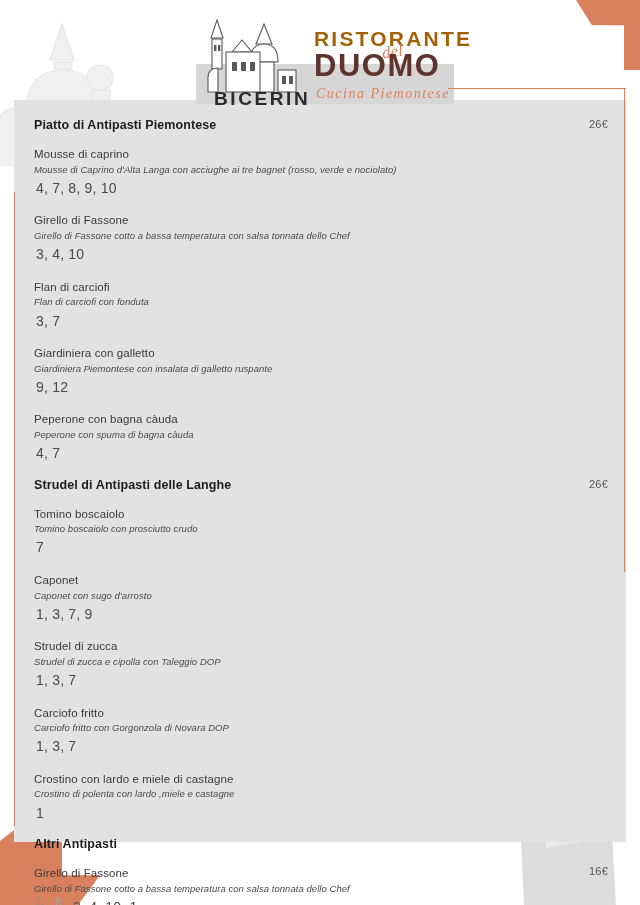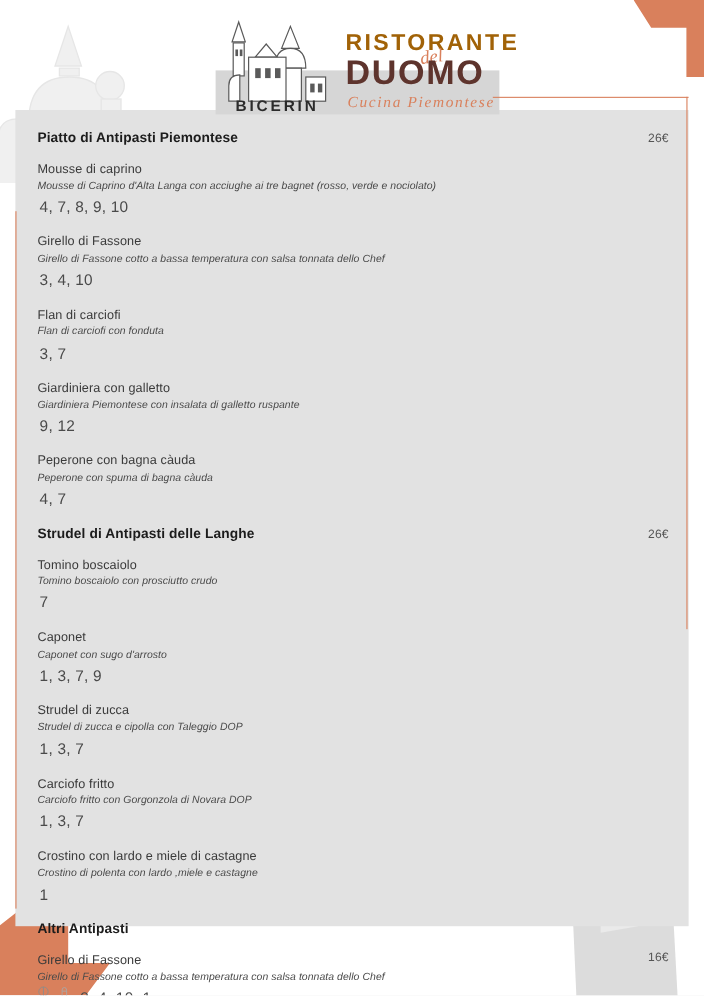--- a/index.html
+++ b/index.html
@@ -85,21 +85,21 @@
     top: 4px;
     width: 96px;
     height: 76px;
   }
   .logo-bicerin {
     position: absolute;
     left: 18px;
     top: 74px;
     font-family: "Liberation Sans", sans-serif;
     font-weight: bold;
-    font-size: 14px;
+    font-size: 19px;
     letter-spacing: 2.6px;
     color: #2b2b2b;
   }
   .logo-ristorante {
     position: absolute;
     left: 118px;
     top: 14px;
     font-family: "Liberation Sans", sans-serif;
     font-weight: bold;
     font-size: 21px;
@@ -183,21 +183,21 @@
     width: 612px;
     height: 742px;
     padding: 18px 0 0 0;
   }
 
   .section { position: relative; }
 
   .section-head {
     position: relative;
     display: flex;
-    align-items: flex-end;
+    align-items: flex-start;
     justify-content: space-between;
     padding: 0 18px 0 20px;
     margin-bottom: 14px;
   }
   .section-title {
     font-size: 12.5px;
     font-weight: bold;
     color: #1c1c1c;
     letter-spacing: 0.1px;
   }

